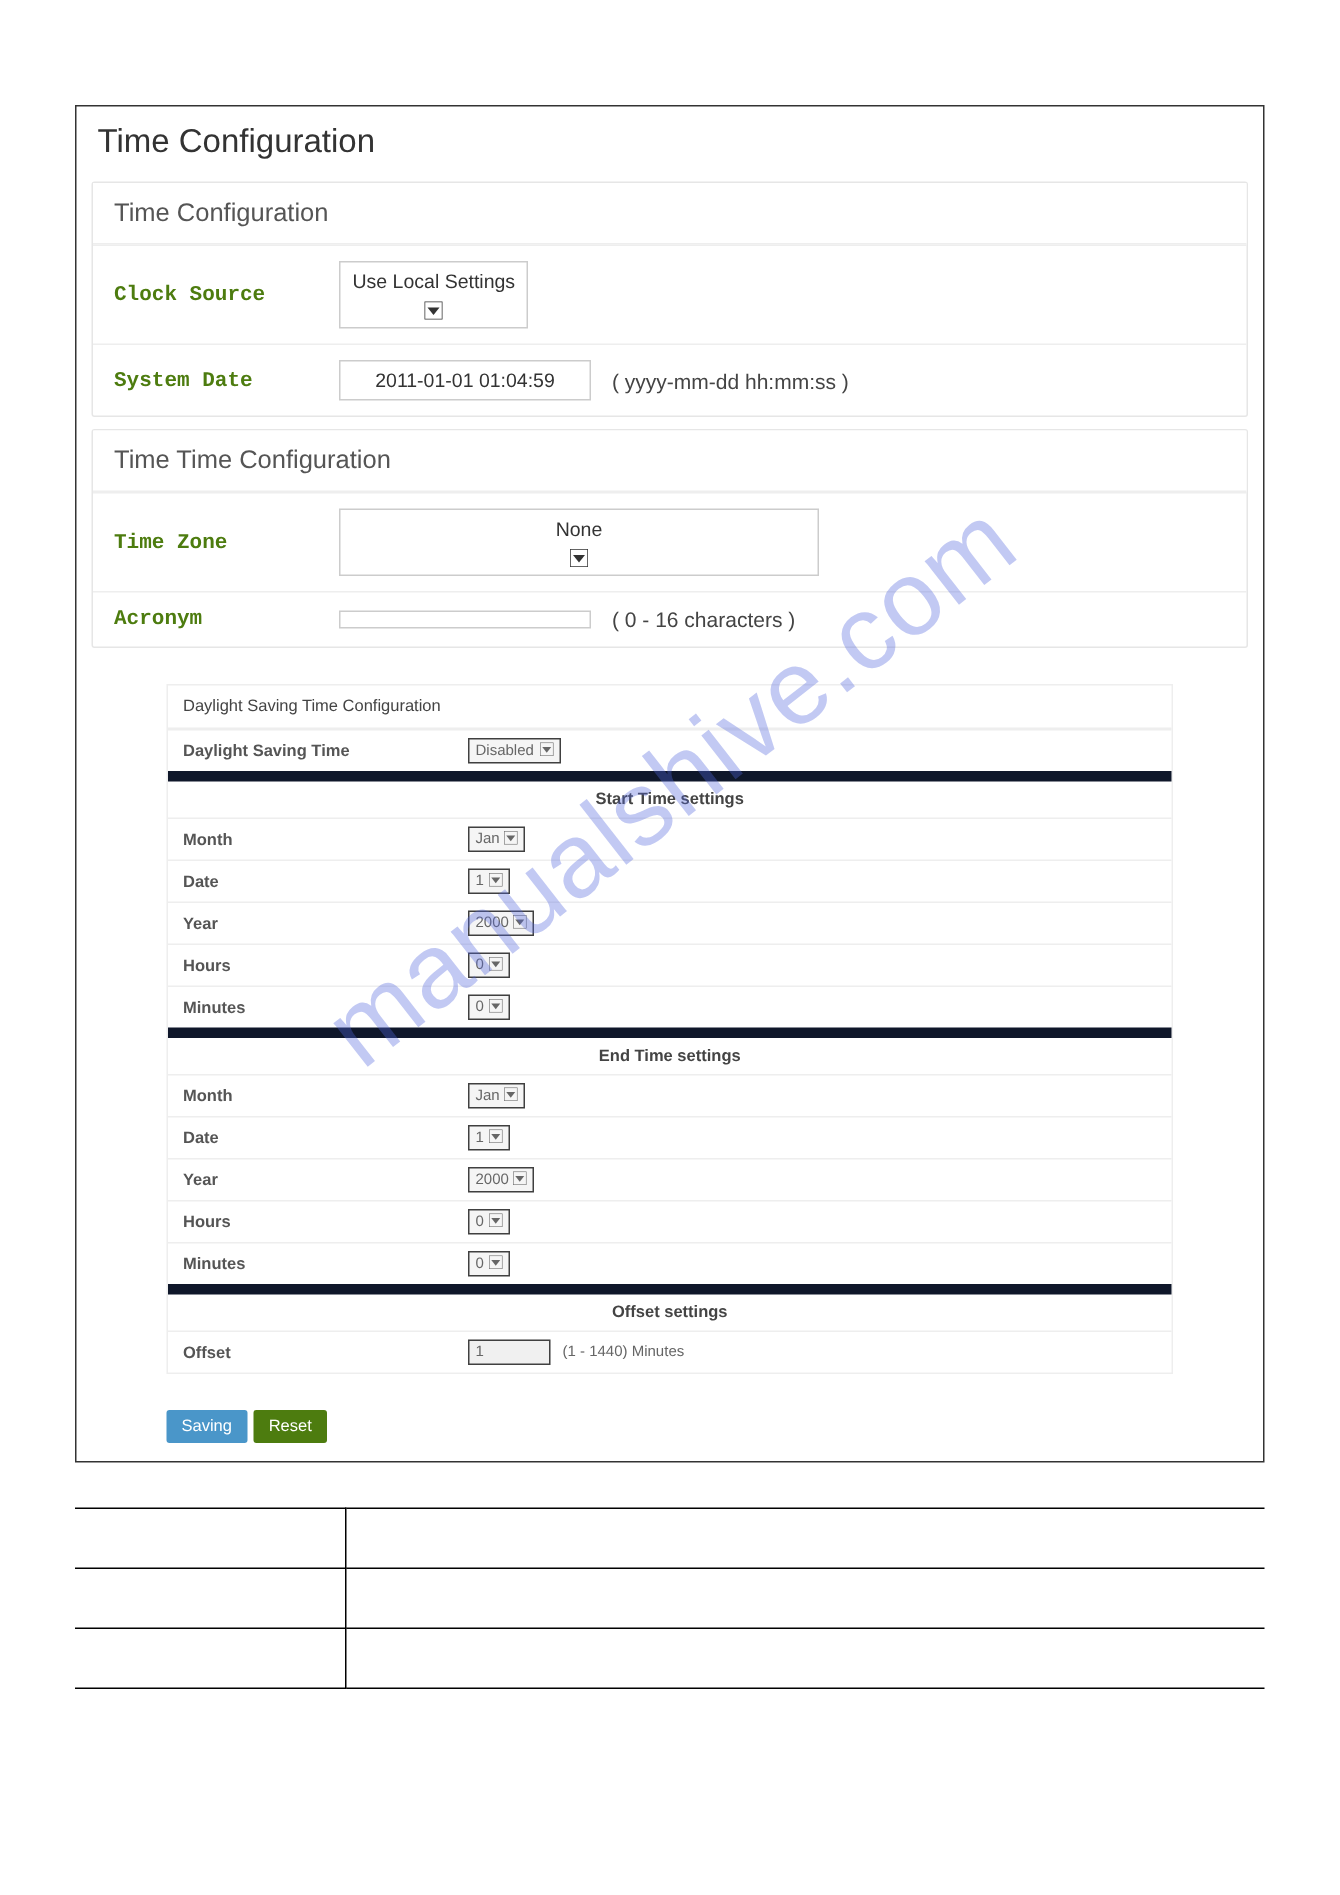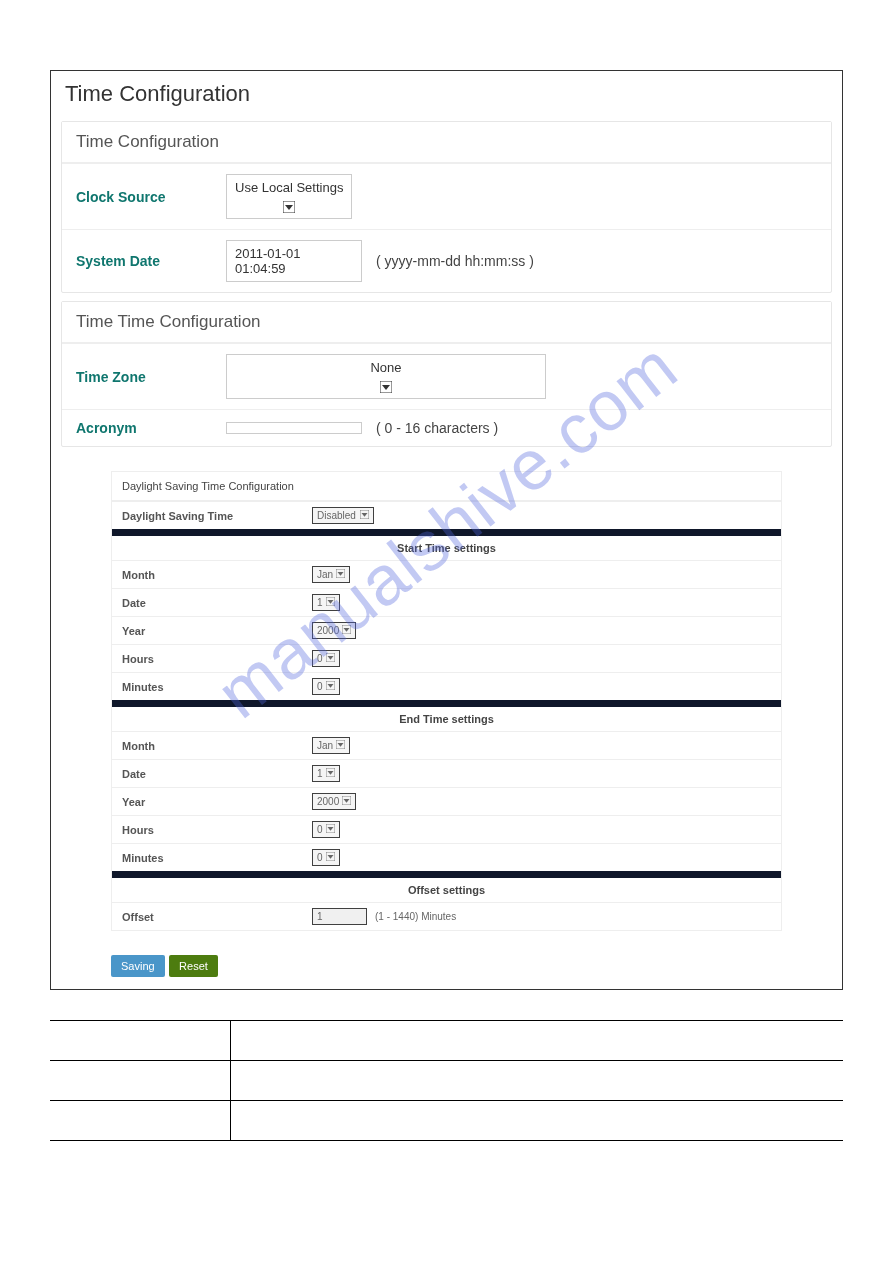--- a/index.html
+++ b/index.html
@@ -39,36 +39,37 @@
     .row {
       display: flex;
       align-items: center;
       padding: 10px 14px;
       border-top: 1px solid #eee;
       font-size: 14px;
     }
     .row:first-of-type { border-top: none; }
     .lbl {
       font-weight: 700;
-      color: #0f766e;
+      color: #4d7c0f;
       width: 150px;
       flex-shrink: 0;
+      font-family: Liberation Mono, monospace;
     }
     .select-box, .input-box, .select-wide {
       border: 1px solid #ccc;
       background: #fff;
       padding: 5px 8px;
       font-size: 13px;
       color: #333;
       display: inline-flex;
       align-items: center;
       gap: 6px;
       flex-direction: column;
     }
-    .input-box { width: 136px; }
+    .input-box { width: 168px; }
     .select-wide { width: 320px; justify-content: space-between; }
     .hint {
       color: #444;
       font-size: 14px;
       margin-left: 14px;
     }
     svg.dd { width: 12px; height: 12px; flex-shrink: 0; }
     
     .inner-panel {
       margin: 24px 60px;

